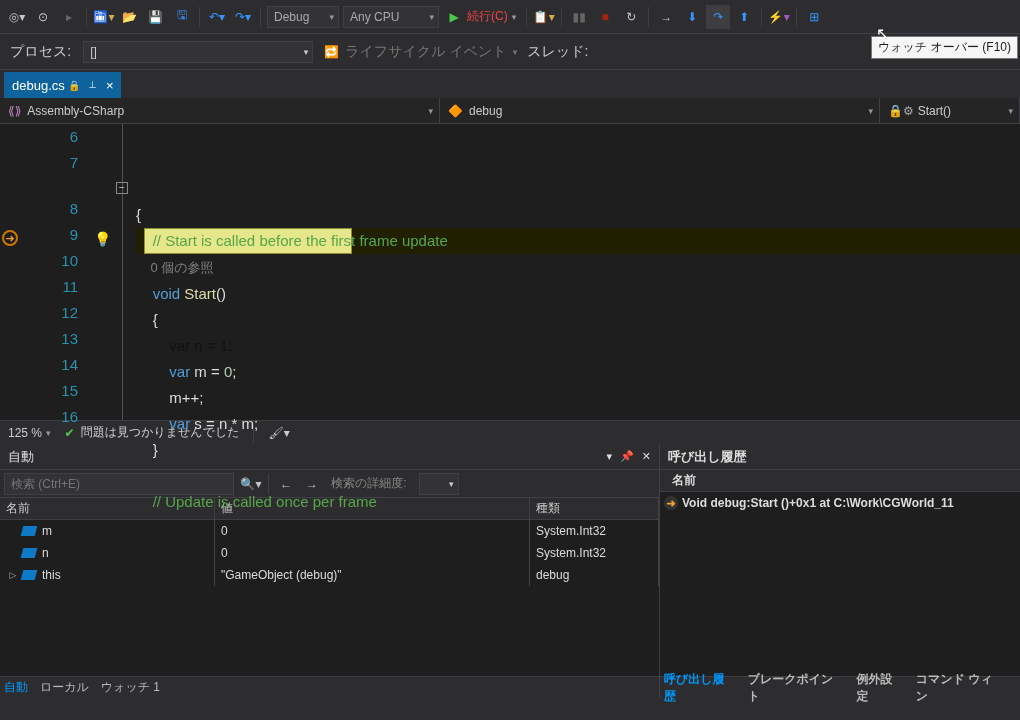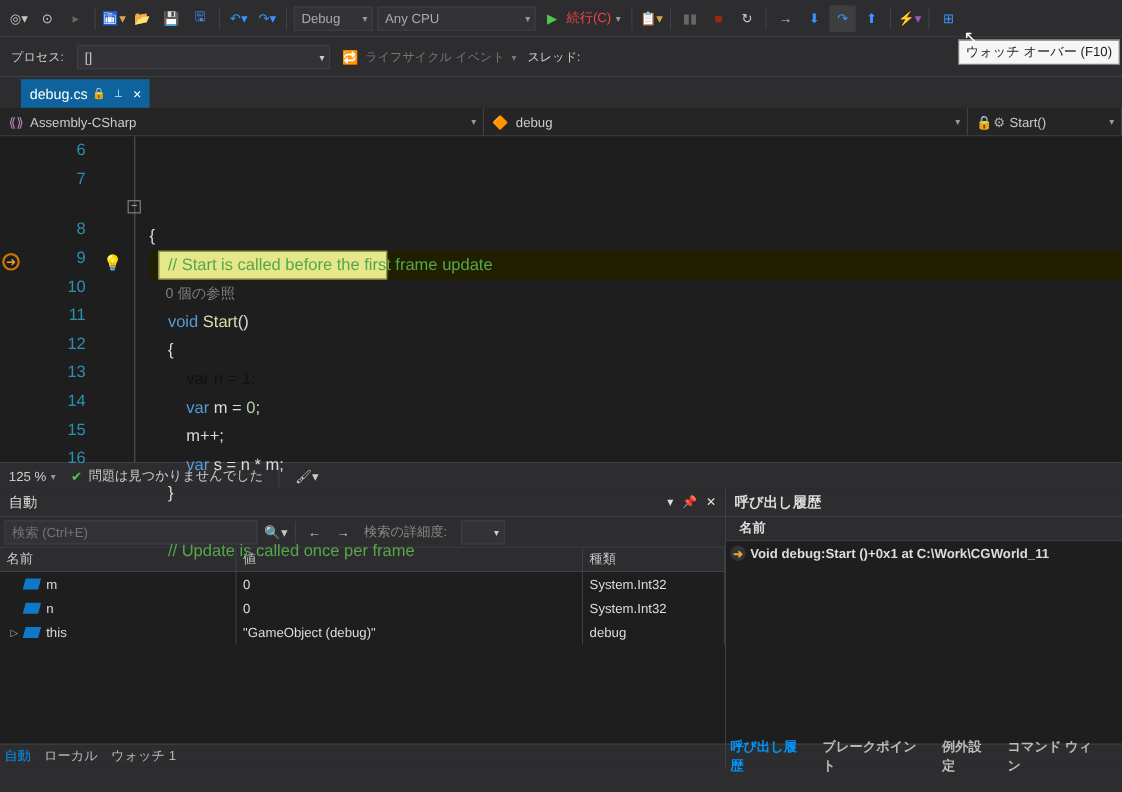--- a/index.html
+++ b/index.html
@@ -5,25 +5,25 @@
 * { margin: 0; padding: 0; box-sizing: border-box; font-family: "Segoe UI", Meiryo, sans-serif; }
 body { background: #2d2d30; color: #dcdcdc; font-size: 12px; width: 1020px; height: 720px; overflow: hidden; position: relative; }
 .toolbar { background: #2d2d30; height: 34px; display: flex; align-items: center; padding: 0 4px; border-bottom: 1px solid #3f3f46; }
 .tbtn { display: inline-flex; align-items: center; justify-content: center; width: 24px; height: 24px; margin: 0 1px; color: #c5c5c5; cursor: pointer; }
 .tsep { width: 1px; height: 20px; background: #3f3f46; margin: 0 4px; }
 .tcombo { background: #333337; border: 1px solid #3f3f46; color: #aaa; height: 22px; padding: 0 18px 0 6px; margin: 0 2px; display: inline-flex; align-items: center; position: relative; font-size: 12px; cursor: pointer; }
 .tcombo::after { content: "▾"; position: absolute; right: 4px; font-size: 9px; color: #999; }
 .play { color: #4ec94e; }
 .play-label { color: #ef4444; margin-right: 4px; }
 .toolbar2 { background: #2d2d30; height: 36px; display: flex; align-items: center; padding: 0 10px; border-bottom: 1px solid #3f3f46; }
-.lbl { color: #ccc; margin-right: 6px; font-size: 11px; }
+.lbl { color: #ccc; margin-right: 6px; font-size: 14px; }
 .tcombo2 { background: #333337; border: 1px solid #3f3f46; color: #ccc; height: 22px; padding: 0 18px 0 6px; margin: 0 6px; display: inline-flex; align-items: center; position: relative; font-size: 12px; min-width: 40px; cursor: pointer; }
 .tcombo2::after { content: "▾"; position: absolute; right: 4px; font-size: 9px; }
 .tooltip { position: absolute; right: 2px; top: 36px; background: #f6f6f6; color: #1e1e1e; border: 1px solid #767676; padding: 2px 6px; font-size: 12px; z-index: 100; }
-.tabrow { background: #2d2d30; height: 28px; display: flex; align-items: flex-end; padding-left: 19px; }
+.tabrow { background: #2d2d30; height: 28px; display: flex; align-items: flex-end; padding-left: 4px; }
 .tab { background: #0e639c; color: #fff; height: 26px; display: inline-flex; align-items: center; padding: 0 8px; font-size: 13px; position: relative; }
 .tab .lock-icon { font-size: 10px; margin: 0 4px; color: #cde; }
 .tab .pin-icon { font-size: 10px; margin: 0 4px; color: #cde; }
 .tab .close-icon { font-size: 13px; margin-left: 6px; cursor: pointer; }
 .navbar { background: #252526; height: 26px; display: flex; border-bottom: 1px solid #3f3f46; }
 .navitem { flex: 0 0 auto; display: flex; align-items: center; padding: 0 8px; color: #ccc; border-right: 1px solid #3f3f46; position: relative; font-size: 12px; cursor: pointer; }
 .navitem.w1 { width: 440px; }
 .navitem.w2 { width: 440px; }
 .navitem::after { content: "▾"; position: absolute; right: 6px; font-size: 9px; color: #999; }
 .editor { display: flex; height: 296px; background: #1e1e1e; font-family: Consolas, monospace; font-size: 15px; }
@@ -88,21 +88,21 @@
   <div class="tbtn" style="color:#d6a94b">📂</div>
   <div class="tbtn" style="color:#3794ff">💾</div>
   <div class="tbtn" style="color:#3794ff">🖫</div>
   <div class="tsep"></div>
   <div class="tbtn" style="color:#3794ff">↶▾</div>
   <div class="tbtn" style="color:#3794ff">↷▾</div>
   <div class="tsep"></div>
   <div class="tcombo" style="width:72px">
       <span>Debug</span>
     </div>
-  <div class="tcombo" style="width:144px">
+  <div class="tcombo" style="width:96px">
       <span>Any CPU</span>
     </div>
   <div class="tbtn play">▶</div>
   <span class="play-label">続行(C)</span>
     <span style="color:#999;font-size:9px;margin-right:6px">▾</span>
   <div class="tsep"></div>
   <div class="tbtn" style="color:#d6a94b">📋▾</div>
   <div class="tsep"></div>
   <div class="tbtn" style="color:#666">▮▮</div>
   <div class="tbtn" style="color:#a1260d">■</div>

